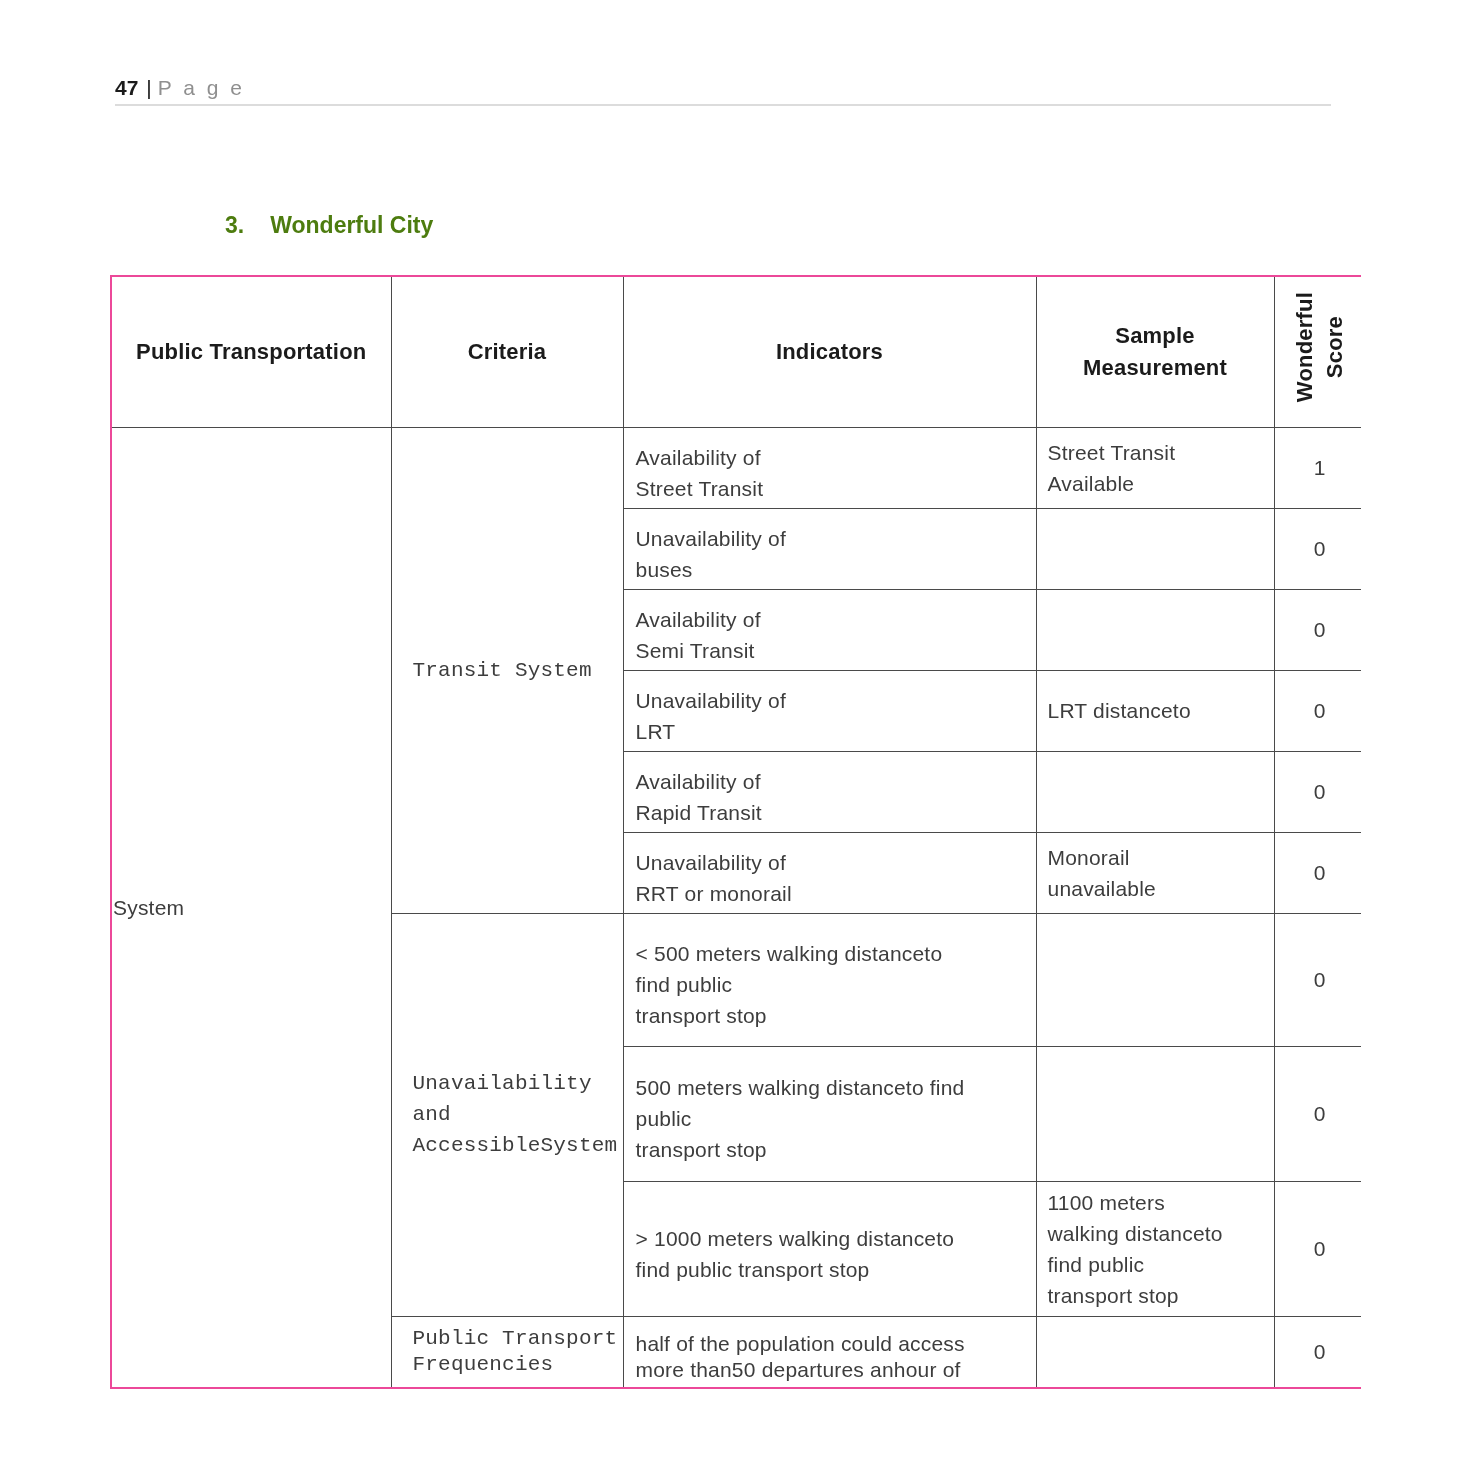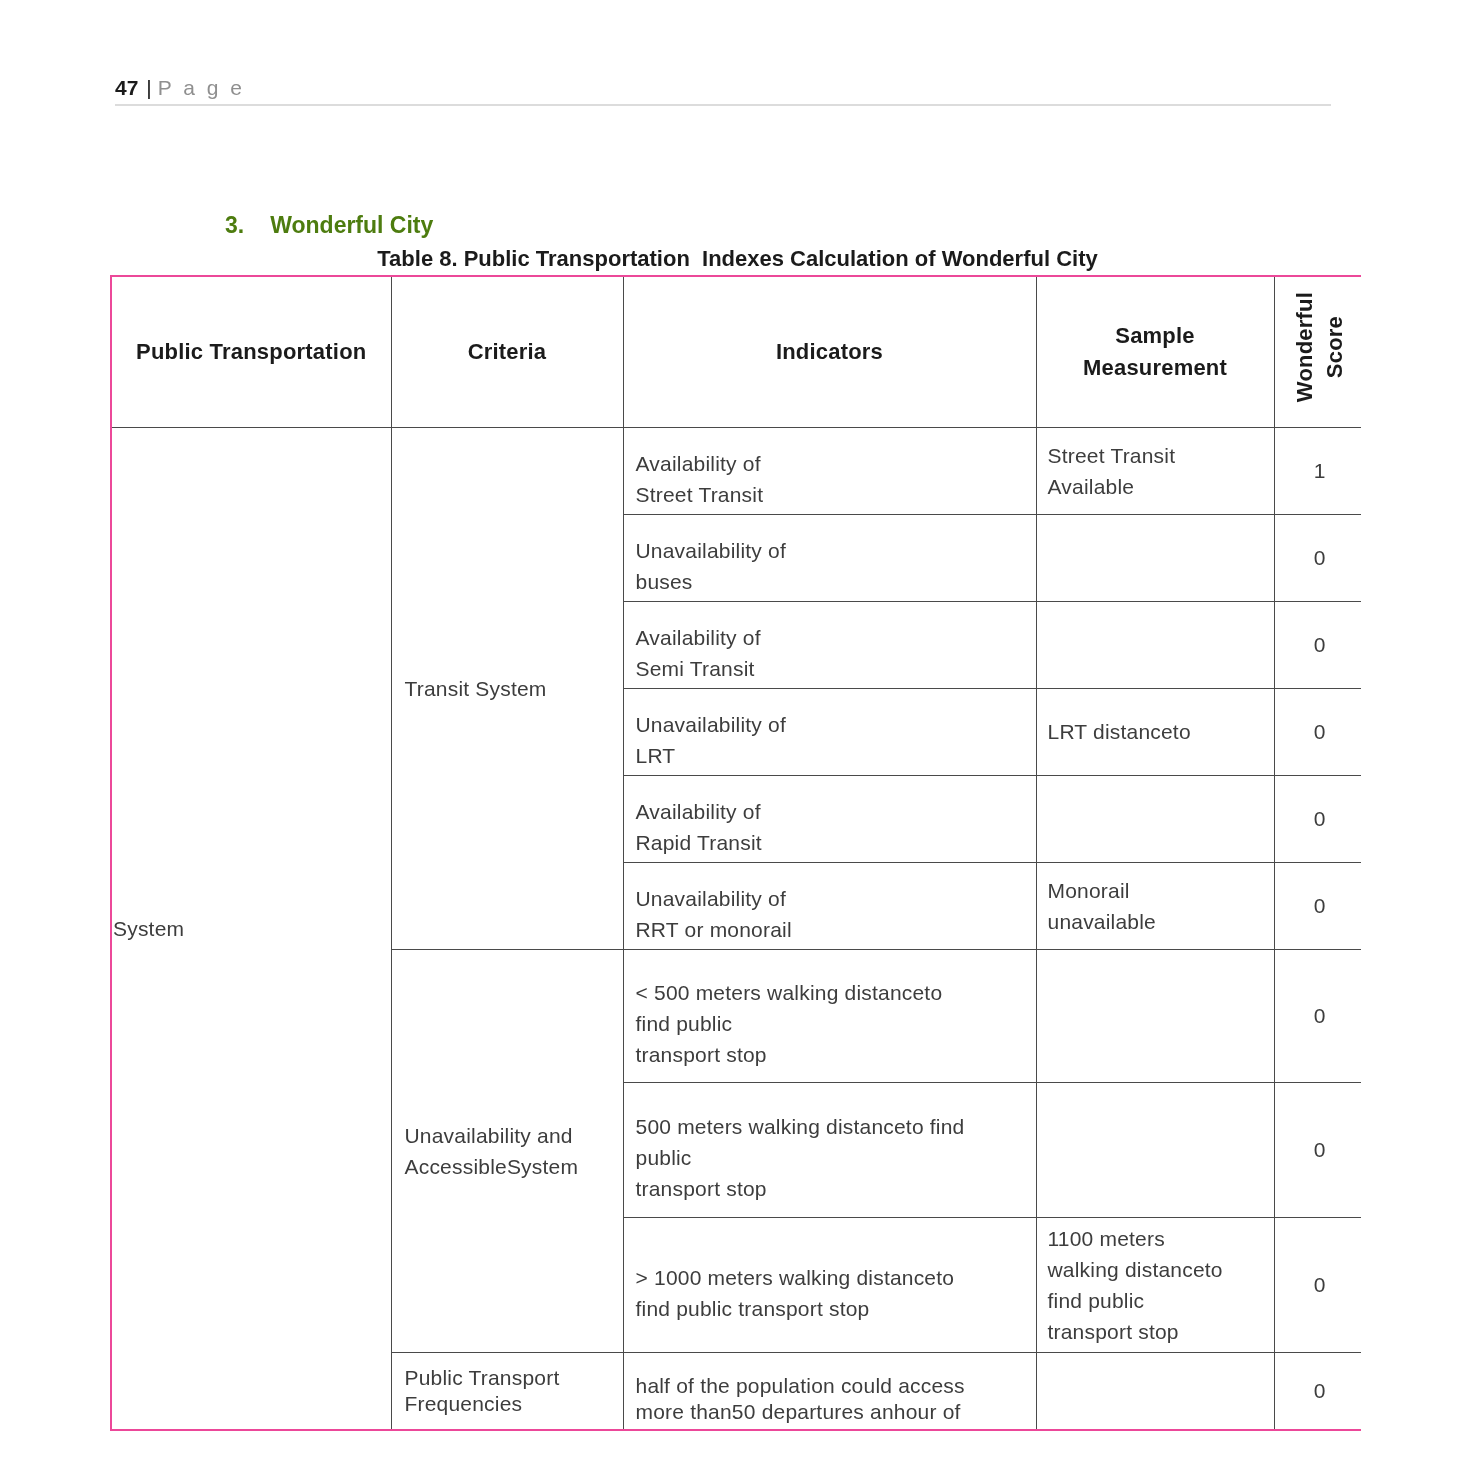--- a/index.html
+++ b/index.html
@@ -55,22 +55,22 @@
     font-size:22px;line-height:32px;
   }
   tr.h-hdr{height:151px;}
   tr.h68{height:68px;}
   tr.h72{height:72px;}
   tr.h133{height:133px;}
   tr.h135{height:135px;}
   tr.h59{height:59px;}
   tr.h59 td{line-height:26px;}
   td.c-system{text-align:left;}
-  td.c-criteria{padding-left:13px;text-align:left;}
-  td.c-indicator{padding:20px 10px 4px 12px;text-align:left;}
+  td.c-criteria{padding-left:21px;text-align:left;font-family:Liberation Mono, monospace;}
+  td.c-indicator{padding:14px 10px 4px 12px;text-align:left;}
   td.c-sample{padding:4px 8px 4px 11px;text-align:left;}
   td.c-score{text-align:center;}
   .vertical{
     display:inline-block;
     writing-mode:vertical-rl;
     transform:rotate(180deg);
     white-space:pre-line;
     line-height:30px;
     max-height:140px;
   }
@@ -82,21 +82,20 @@
 
   <div class="page-header">
     <span class="page-num">47</span><span class="page-sep">|</span><span class="page-word">P a g e</span>
   </div>
   <div class="header-rule"></div>
 
   <div class="section-heading">
     <span class="num">3.</span><span>Wonderful City</span>
   </div>
 
-  <div class="table-caption">Table 8. Public Transportation  Indexes Calculation of Wonderful City</div>
 
   <table class="pt">
     <colgroup>
       <col style="width:280px">
         <col style="width:232px">
         <col style="width:413px">
         <col style="width:238px">
         <col style="width:92px">
     </colgroup>
     <tbody>

